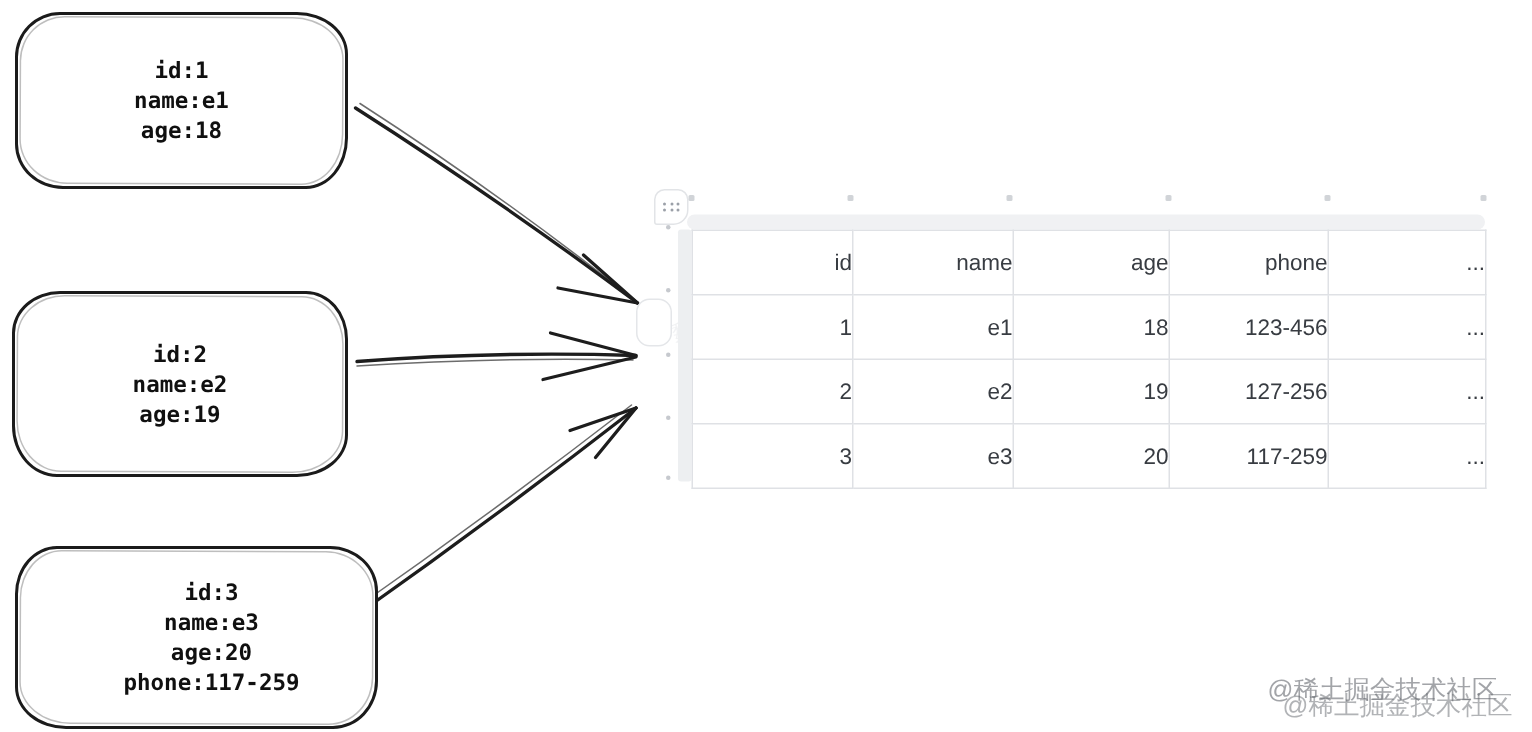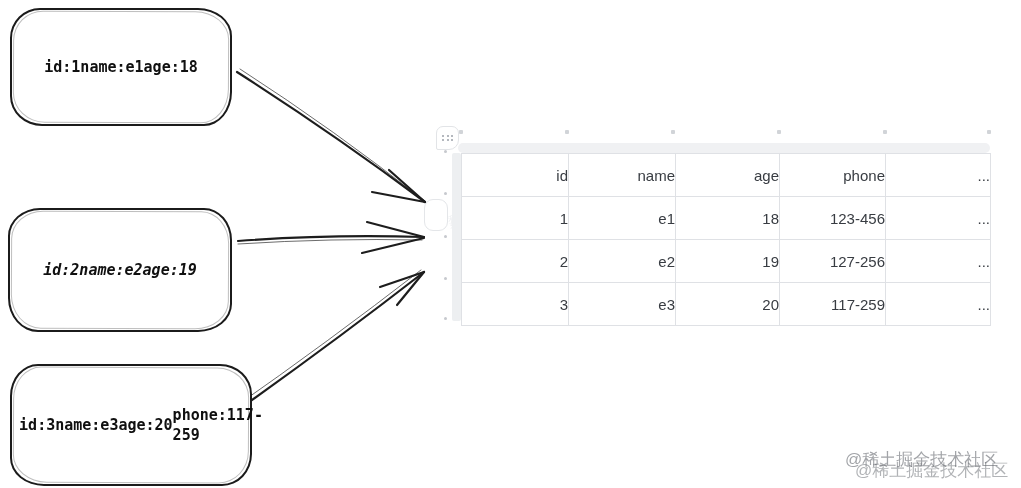--- a/index.html
+++ b/index.html
@@ -4,30 +4,30 @@
 <style>
   html,body{margin:0;padding:0;background:#fff;}
   .canvas{
     position:relative;width:1021px;height:488px;background:#ffffff;
     overflow:hidden;font-family:"Liberation Sans",sans-serif;
   }
 
   
   .card{
     position:absolute;border:2.5px solid #1b1b1b;background:#fff;
-    display:flex;flex-direction:row;justify-content:center;align-items:center;
+    display:flex;flex-direction:column;justify-content:center;align-items:center;
     font-family:"DejaVu Sans Mono",monospace;font-weight:bold;font-size:15px;
     line-height:20px;color:#101010;letter-spacing:0;
   }
   .card::after{
     content:"";position:absolute;inset:1px;border:1px solid rgba(20,20,20,.28);
     border-radius:inherit;pointer-events:none;transform:rotate(.25deg);
   }
   .card1{left:10px;top:8px;width:218px;height:114px;border-radius:30px 34px 28px 32px / 30px 28px 34px 30px;}
-  .card2{left:8px;top:208px;width:220px;height:120px;border-radius:32px 28px 34px 30px / 28px 32px 28px 34px;font-style:italic;}
+  .card2{left:8px;top:194px;width:220px;height:120px;border-radius:32px 28px 34px 30px / 28px 32px 28px 34px;}
   .card3{left:10px;top:364px;width:218px;height:118px;border-radius:28px 32px 30px 34px / 32px 30px 32px 28px;padding-left:20px;}
 
   
   svg.arrows{position:absolute;left:0;top:0;pointer-events:none;}
   .stroke{fill:none;stroke:#1d1d1d;stroke-width:2.2;stroke-linecap:round;}
   .echo{fill:none;stroke:#1d1d1d;stroke-width:1;stroke-linecap:round;opacity:.65;}
 
   
   .hover-bar{position:absolute;left:458px;top:143px;width:532px;height:10px;
     background:#f0f1f3;border-radius:5px;}

